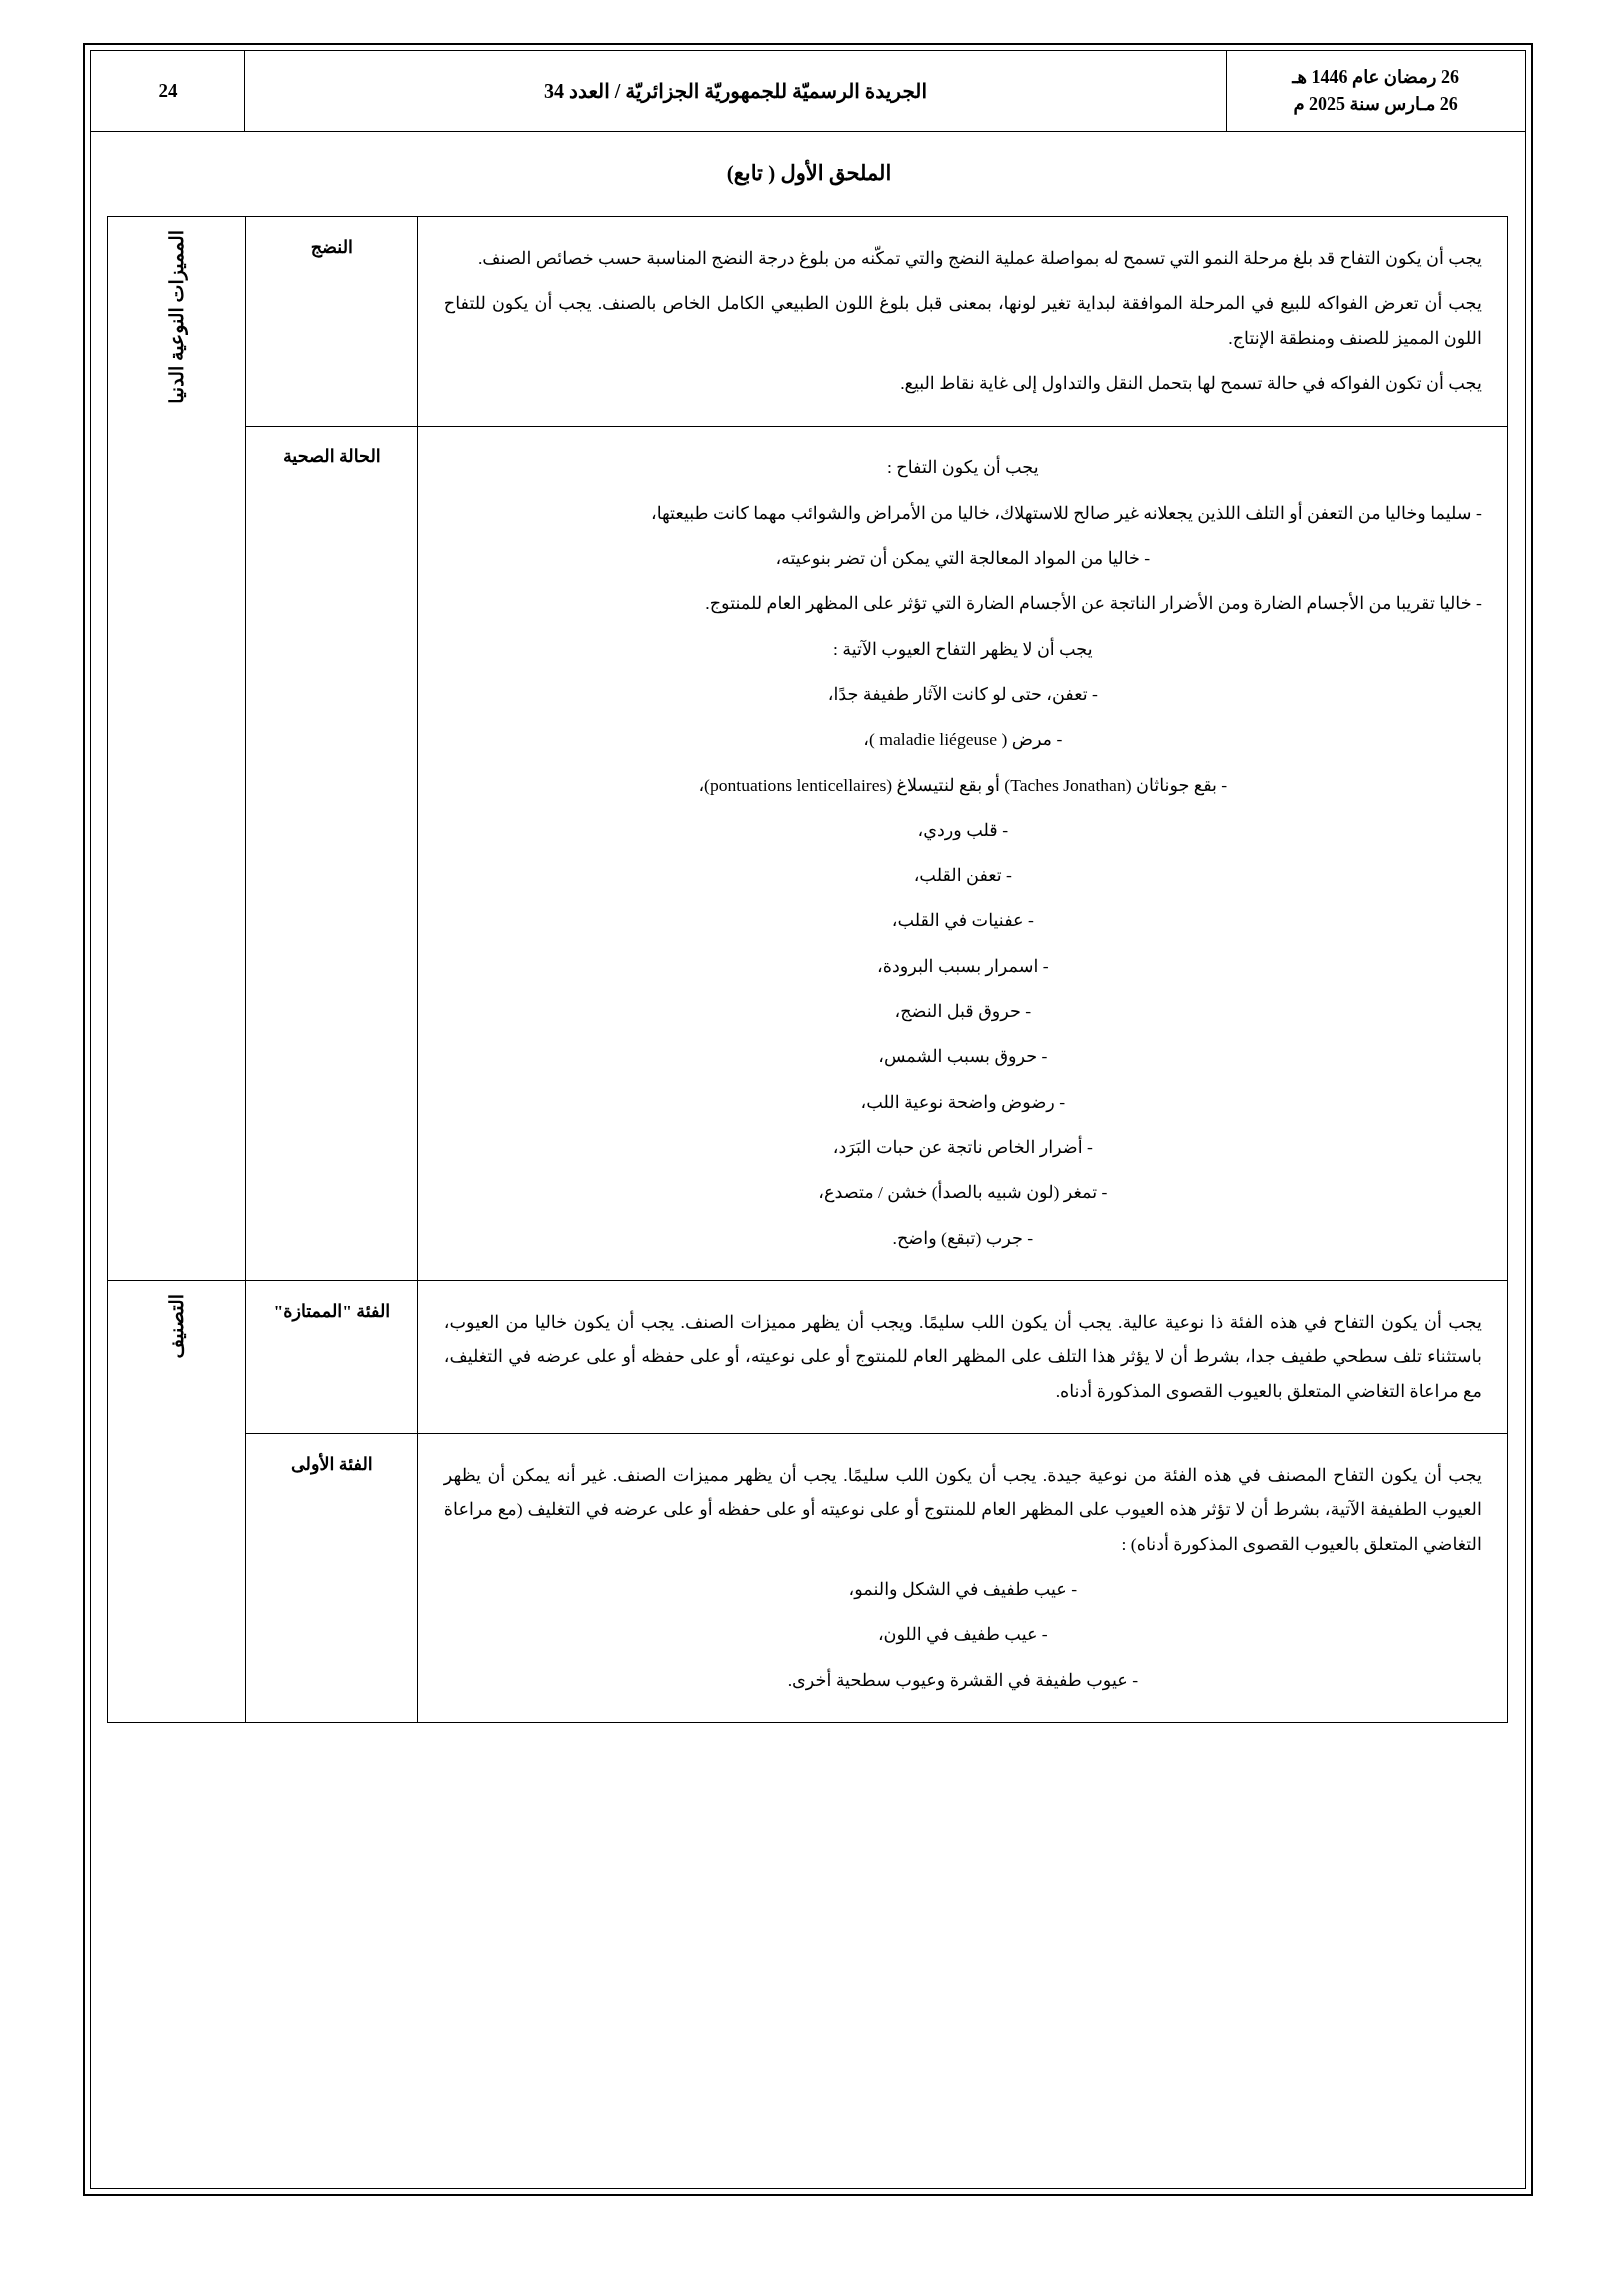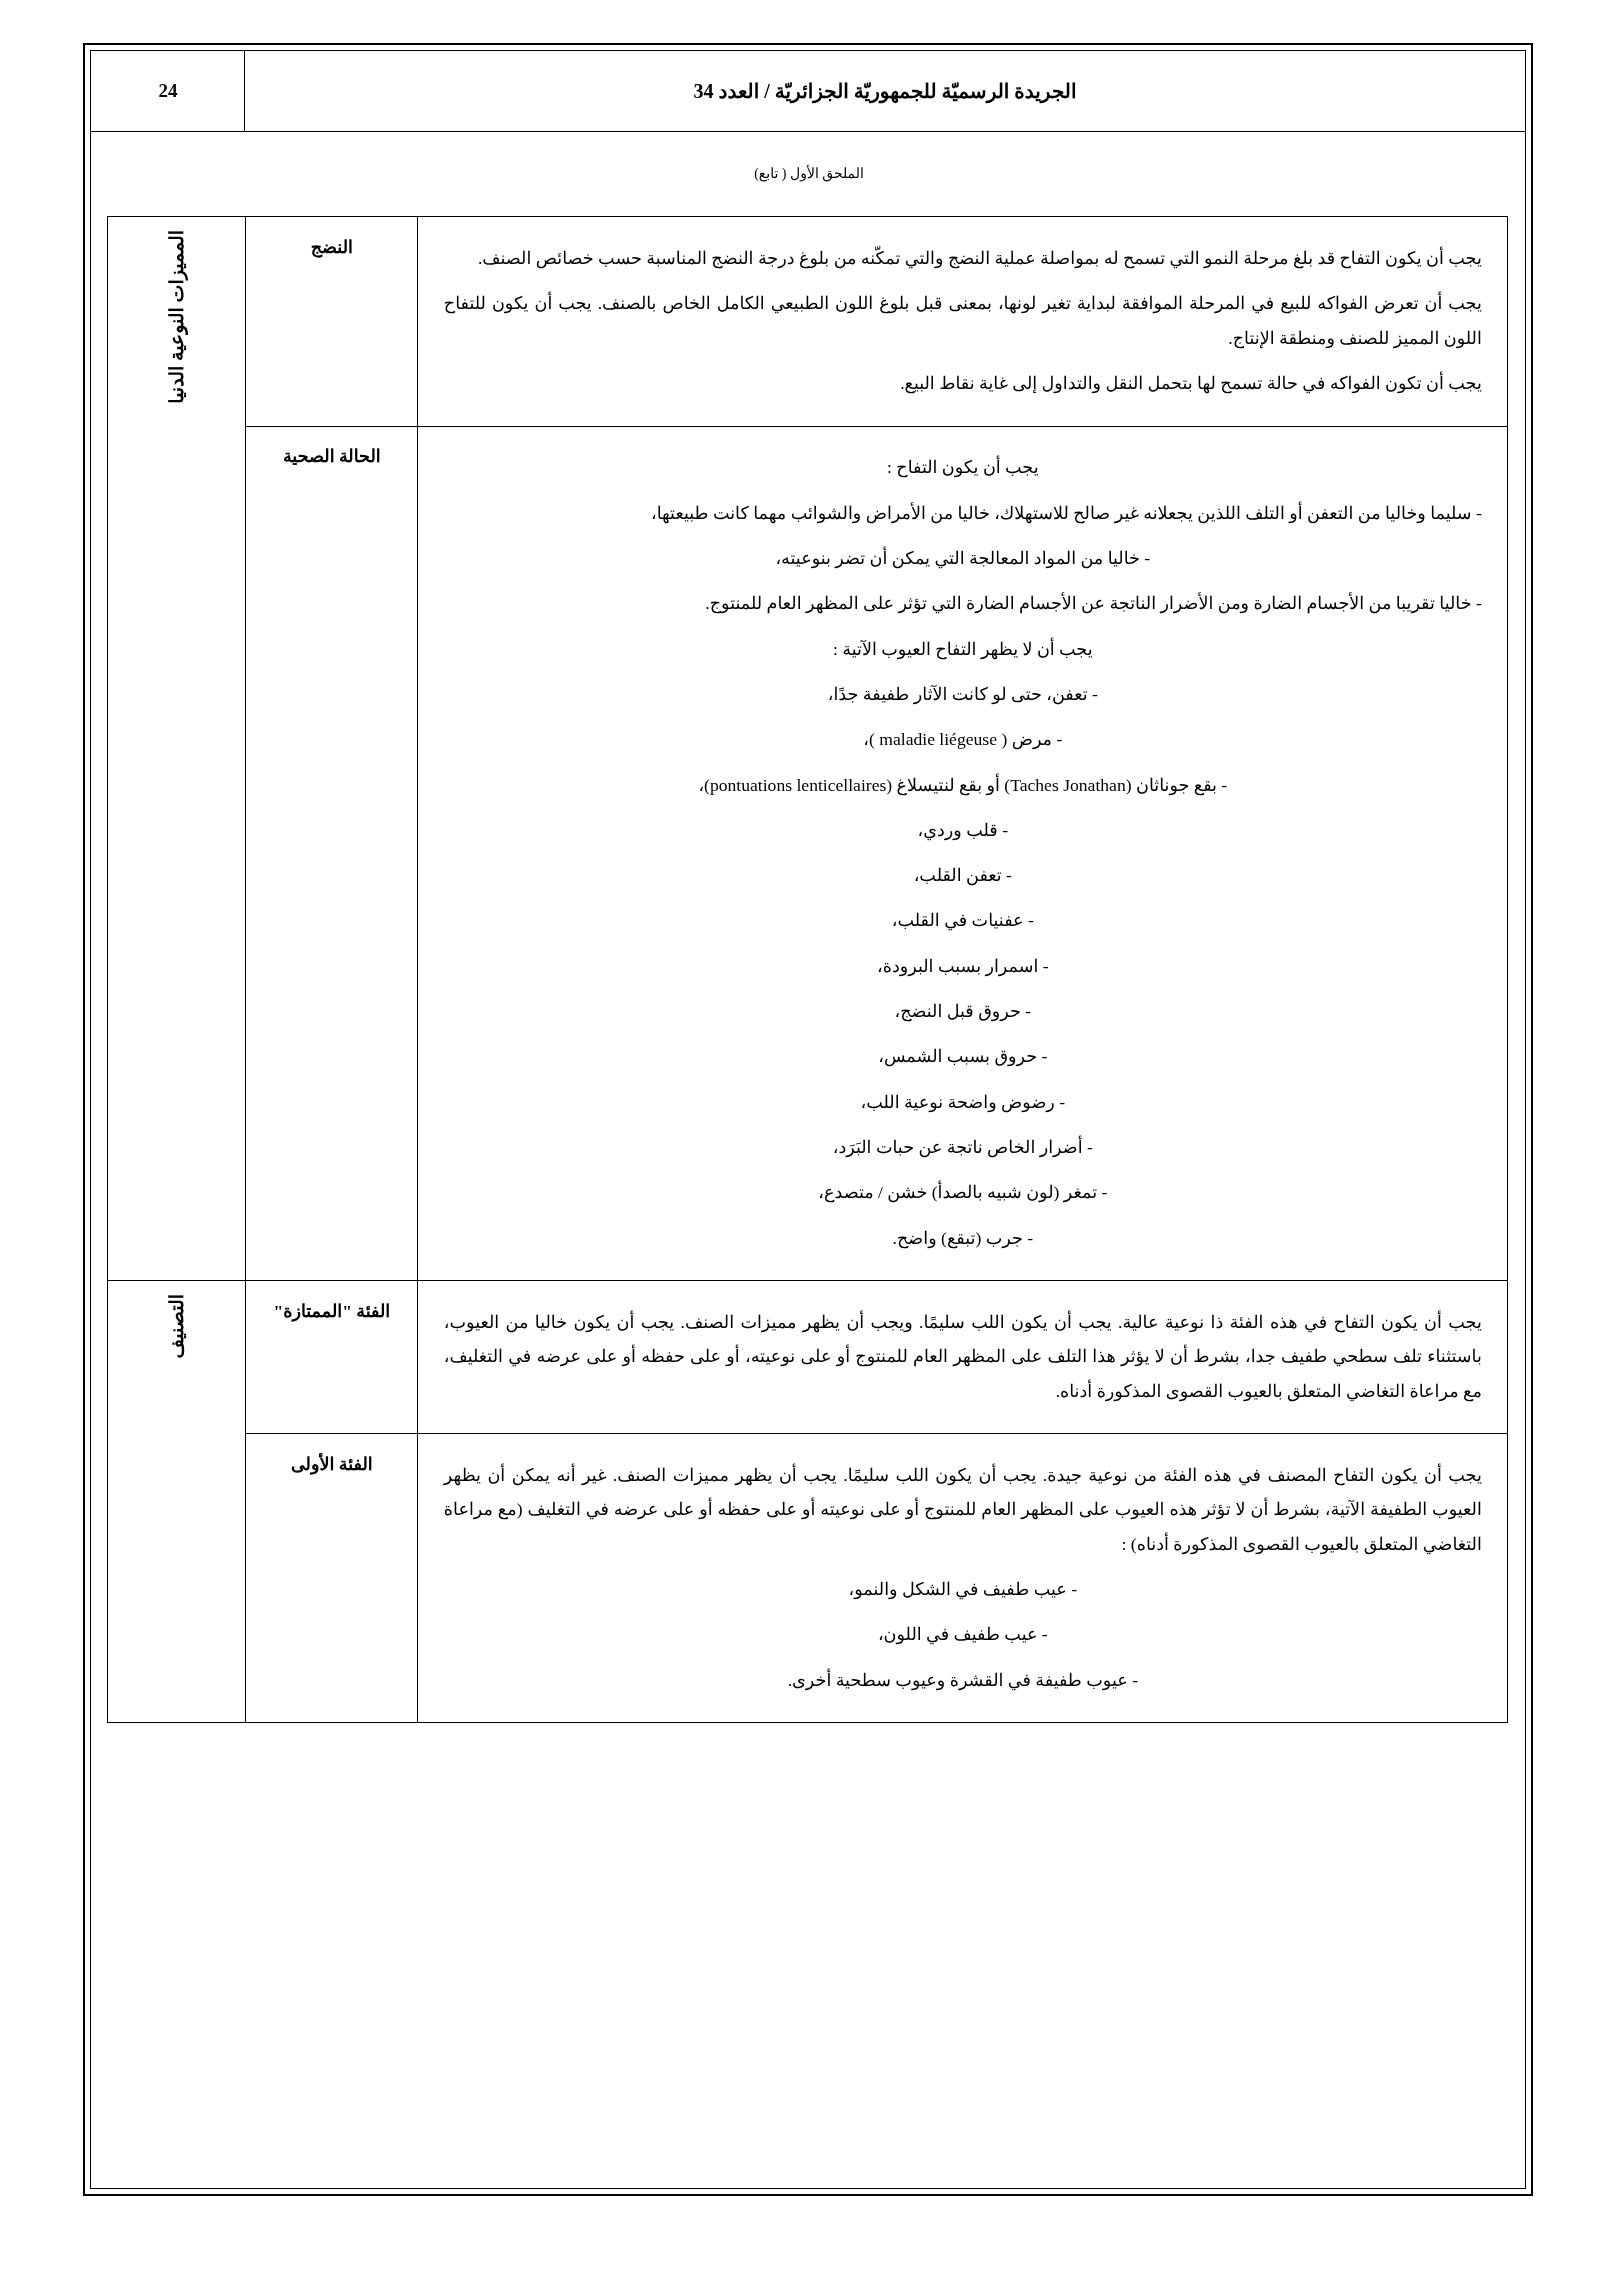--- a/index.html
+++ b/index.html
@@ -87,22 +87,22 @@
   
   .annex-title {
     position: absolute;
     left: 2px;
     right: 0;
     top: 83px;
     height: 78px;
     display: flex;
     align-items: center;
     justify-content: center;
-    font-weight: normal;
-    font-size: 14px;
+    font-weight: bold;
+    font-size: 21px;
   }
   
   .tbl-wrap {
     position: absolute;
     left: 16.3px;
     right: 16.3px;
     top: 165px;
   }
   table.main {
     border-collapse: collapse;
@@ -152,20 +152,24 @@
   p { margin: 11px; }
 </style>
 </head>
 <body>
 
 <div class="page">
   <div class="frame-outer">
     <div class="frame-inner">
 
       <div class="header">
+        <div class="header-date">
+          <span class="rtl-line">26 رمضان عام 1446 هـ</span>
+          <span class="rtl-line">26 مـارس سنة 2025 م</span>
+        </div>
         <div class="header-title">الجريدة الرسميّة للجمهوريّة الجزائريّة / العدد 34</div>
         <div class="header-pageno">24</div>
       </div>
 
       <div class="annex-title">الملحق الأول ( تابع)</div>
 
       <div class="tbl-wrap">
         <table class="main">
           <colgroup>
             <col class="c-text">

